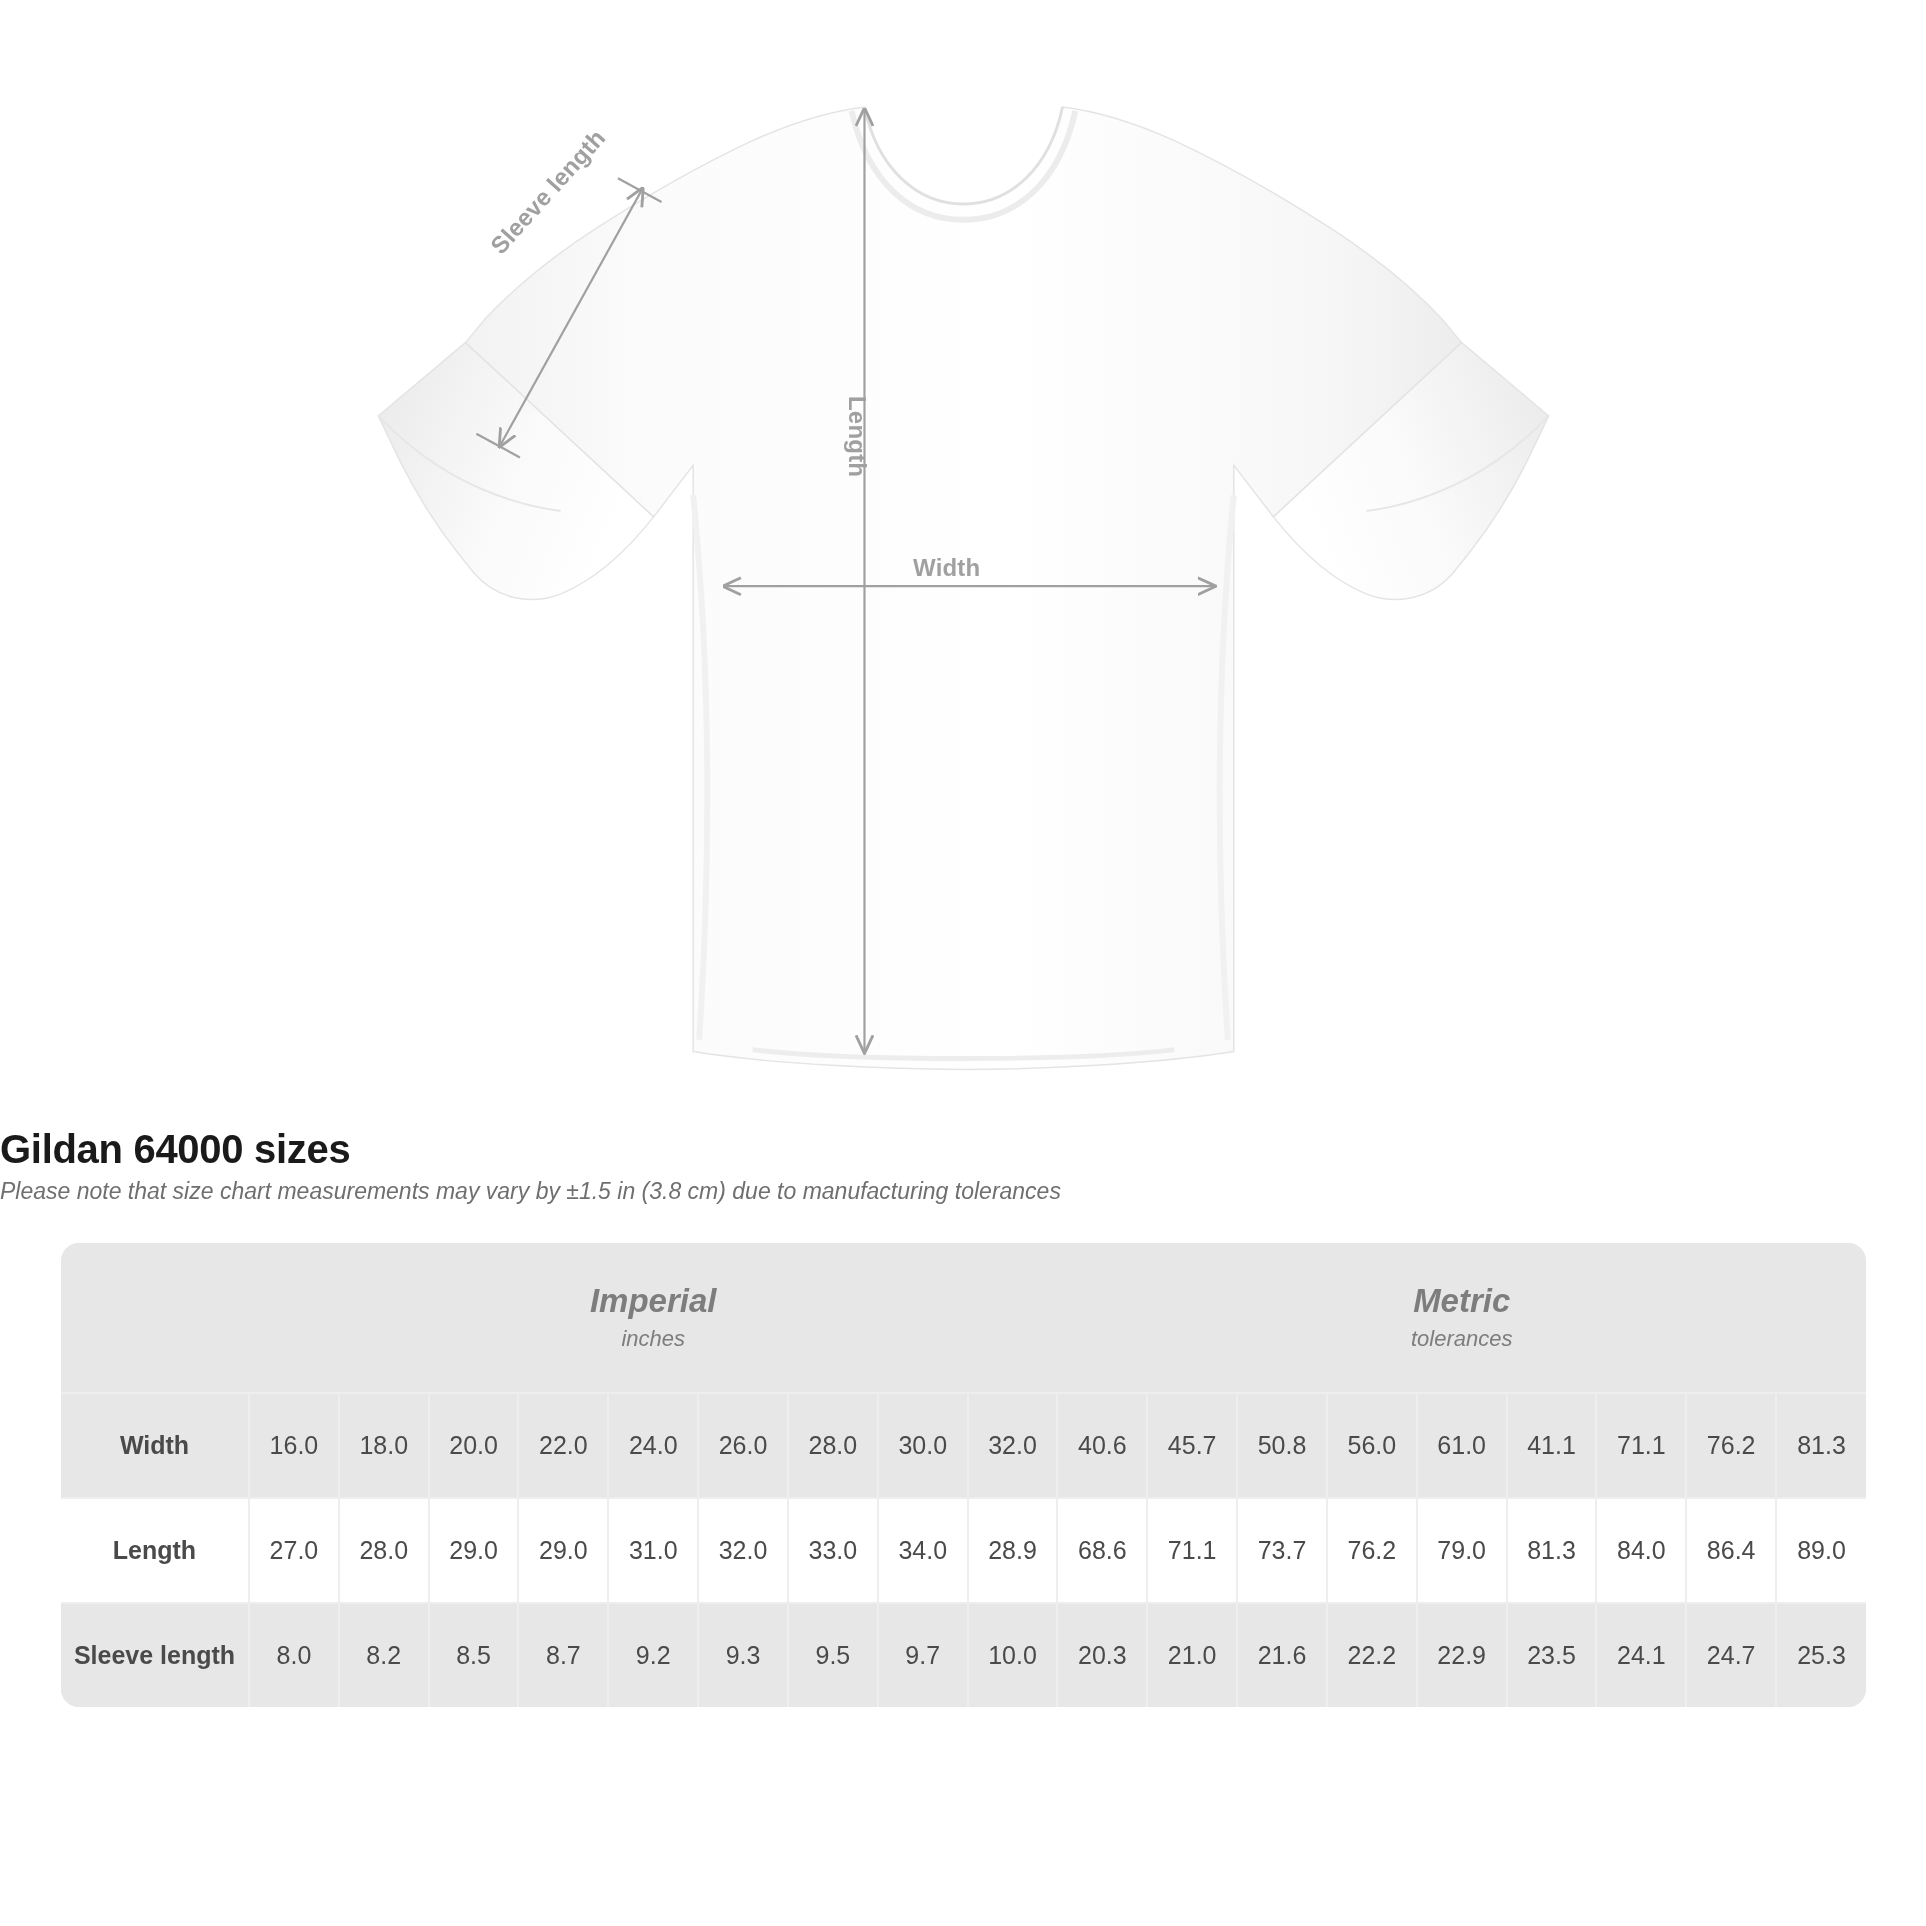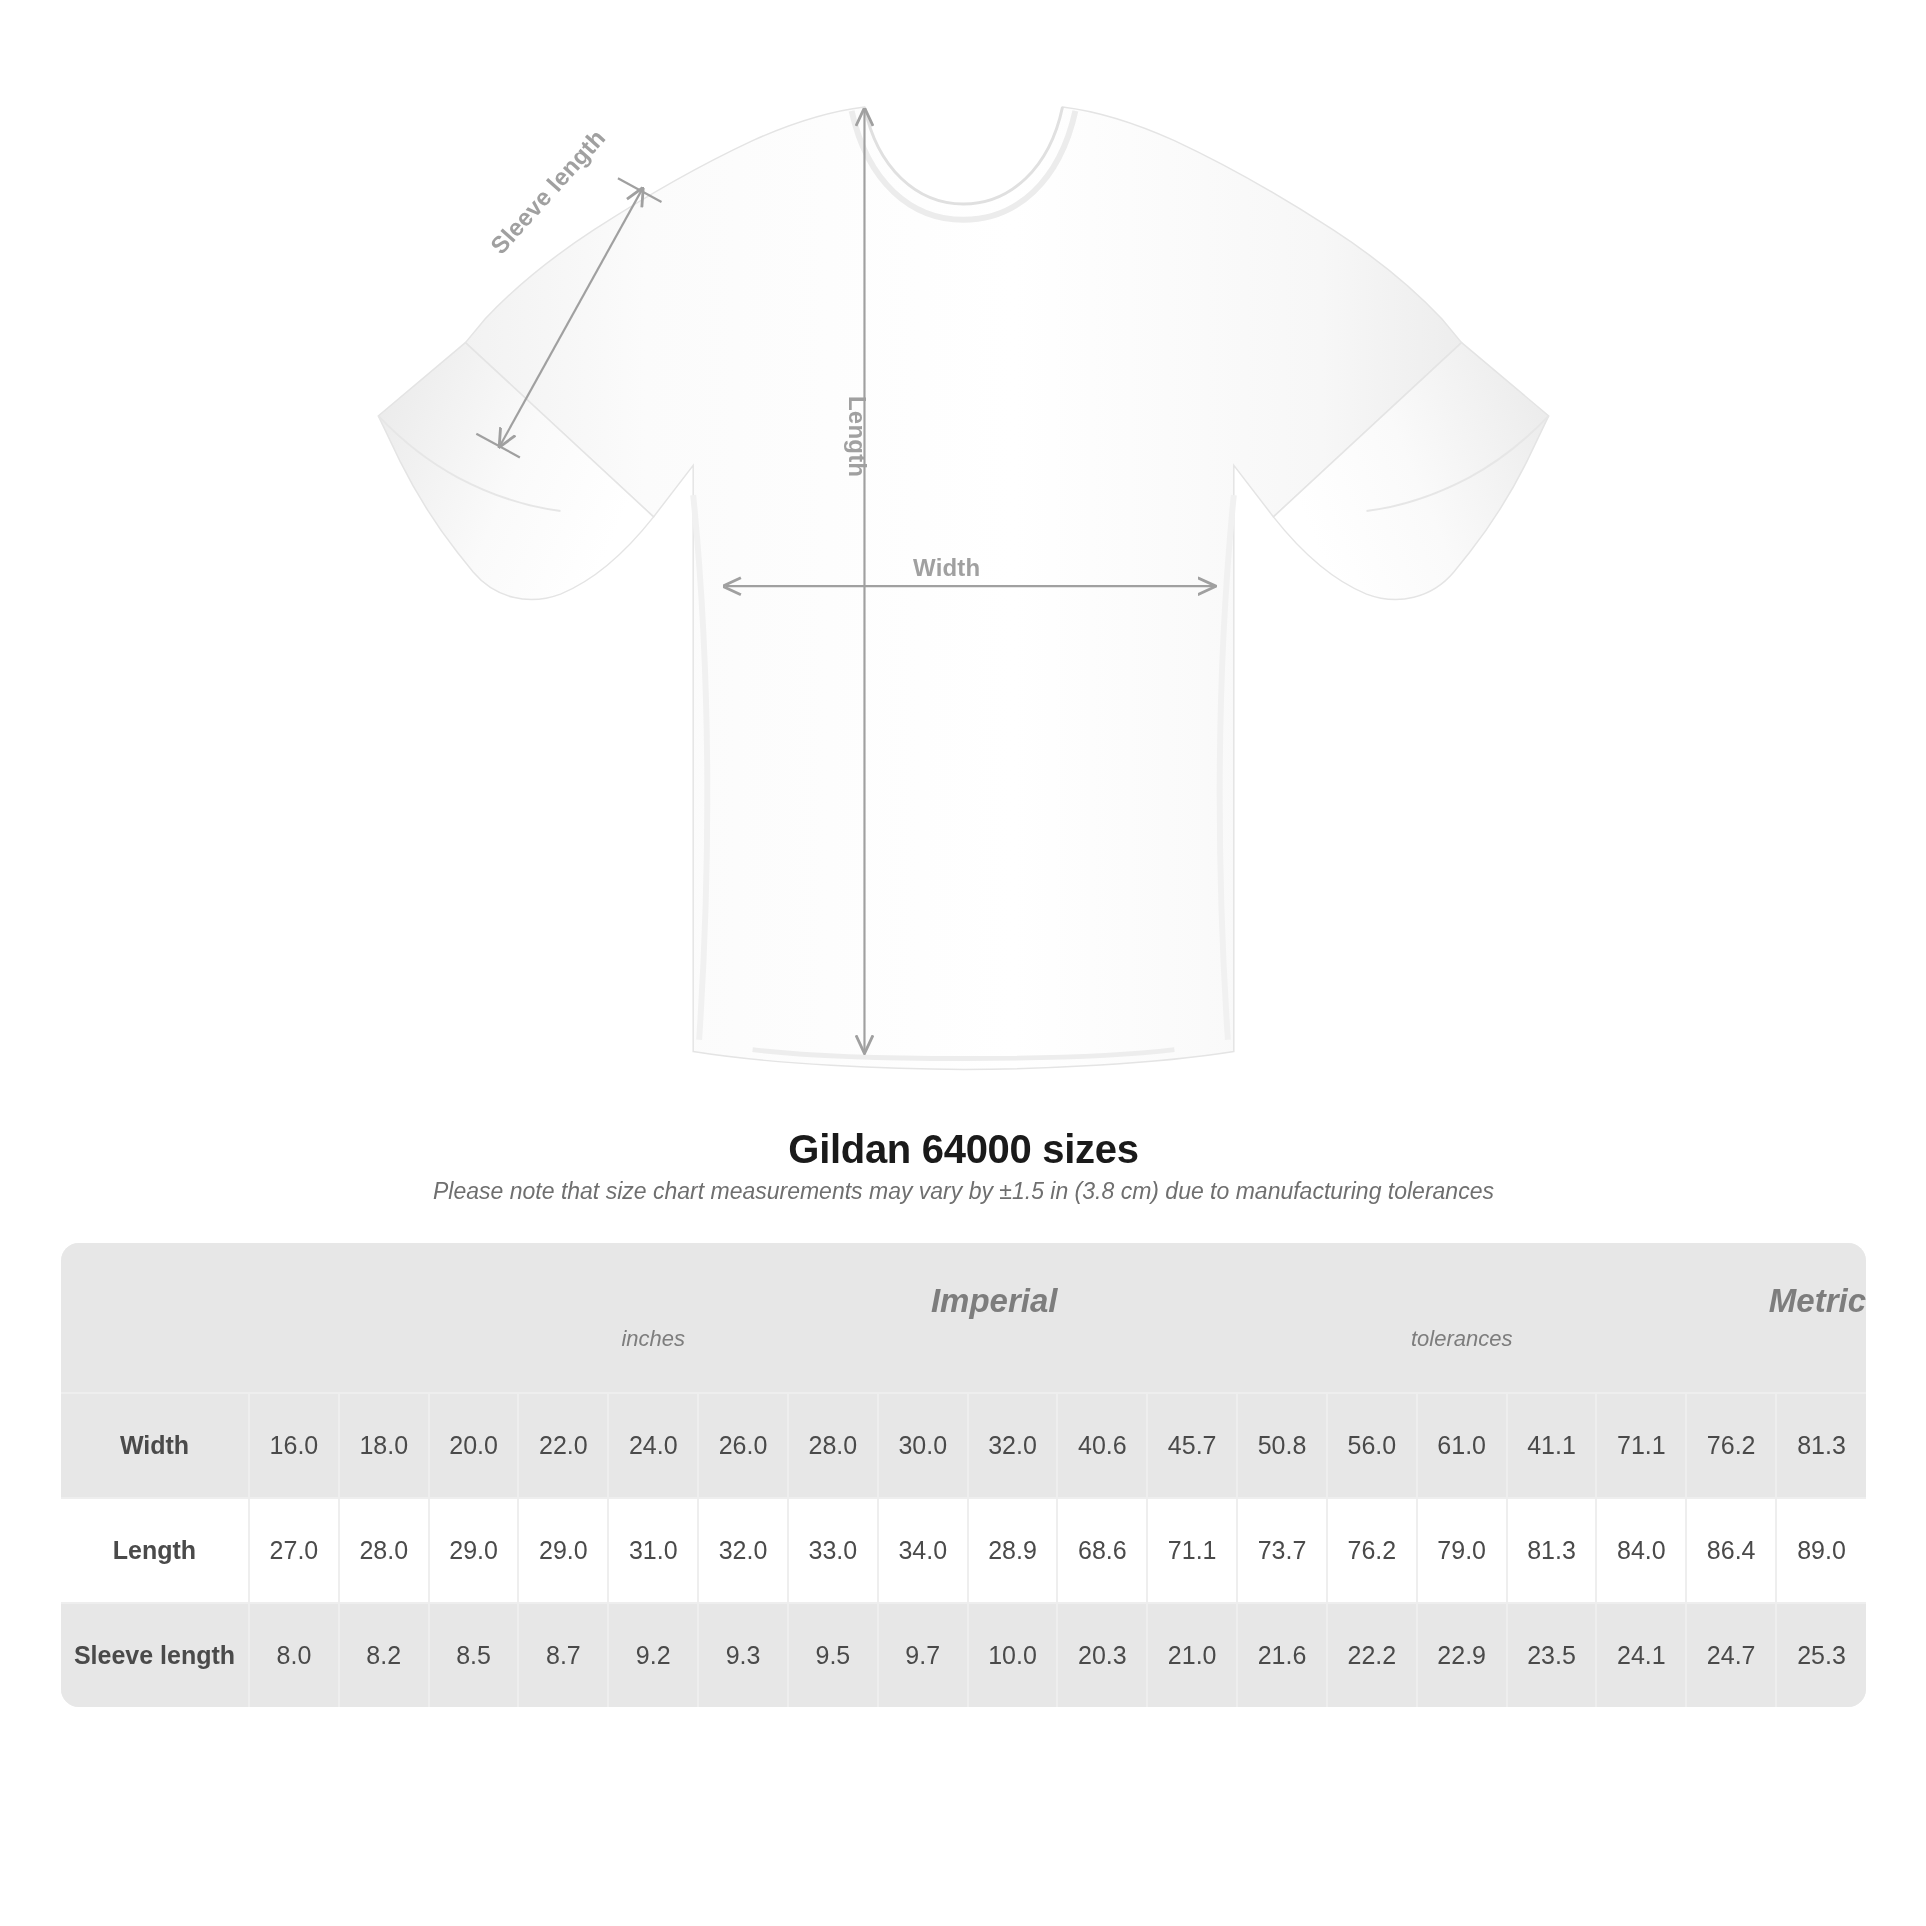--- a/index.html
+++ b/index.html
@@ -52,21 +52,20 @@
   }
   .dim-label.sleeve-label {
     left: 485px;
     top: 241px;
     transform: rotate(-48deg);
     transform-origin: left top;
   }
 
   
   .title-block {
-    text-align: center;
     margin-top: 18px;
   }
   .chart-title {
     font-size: 40px;
     font-weight: bold;
     color: #1a1a1a;
     letter-spacing: -0.3px;
   }
   .chart-note {
     margin-top: 6px;
@@ -98,21 +97,20 @@
     background: #e7e7e7;
     height: 149px;
     border: none;
   }
   .unit-sys {
     font-size: 33px;
     font-weight: bold;
     font-style: italic;
     color: #7d7d7d;
     line-height: 1.25;
-    text-align: right;
   }
   .unit-sub {
     font-size: 22px;
     font-style: italic;
     color: #7d7d7d;
     line-height: 1.5;
   }
   .head-row td {
     background: #ffffff;
     height: 103px;

